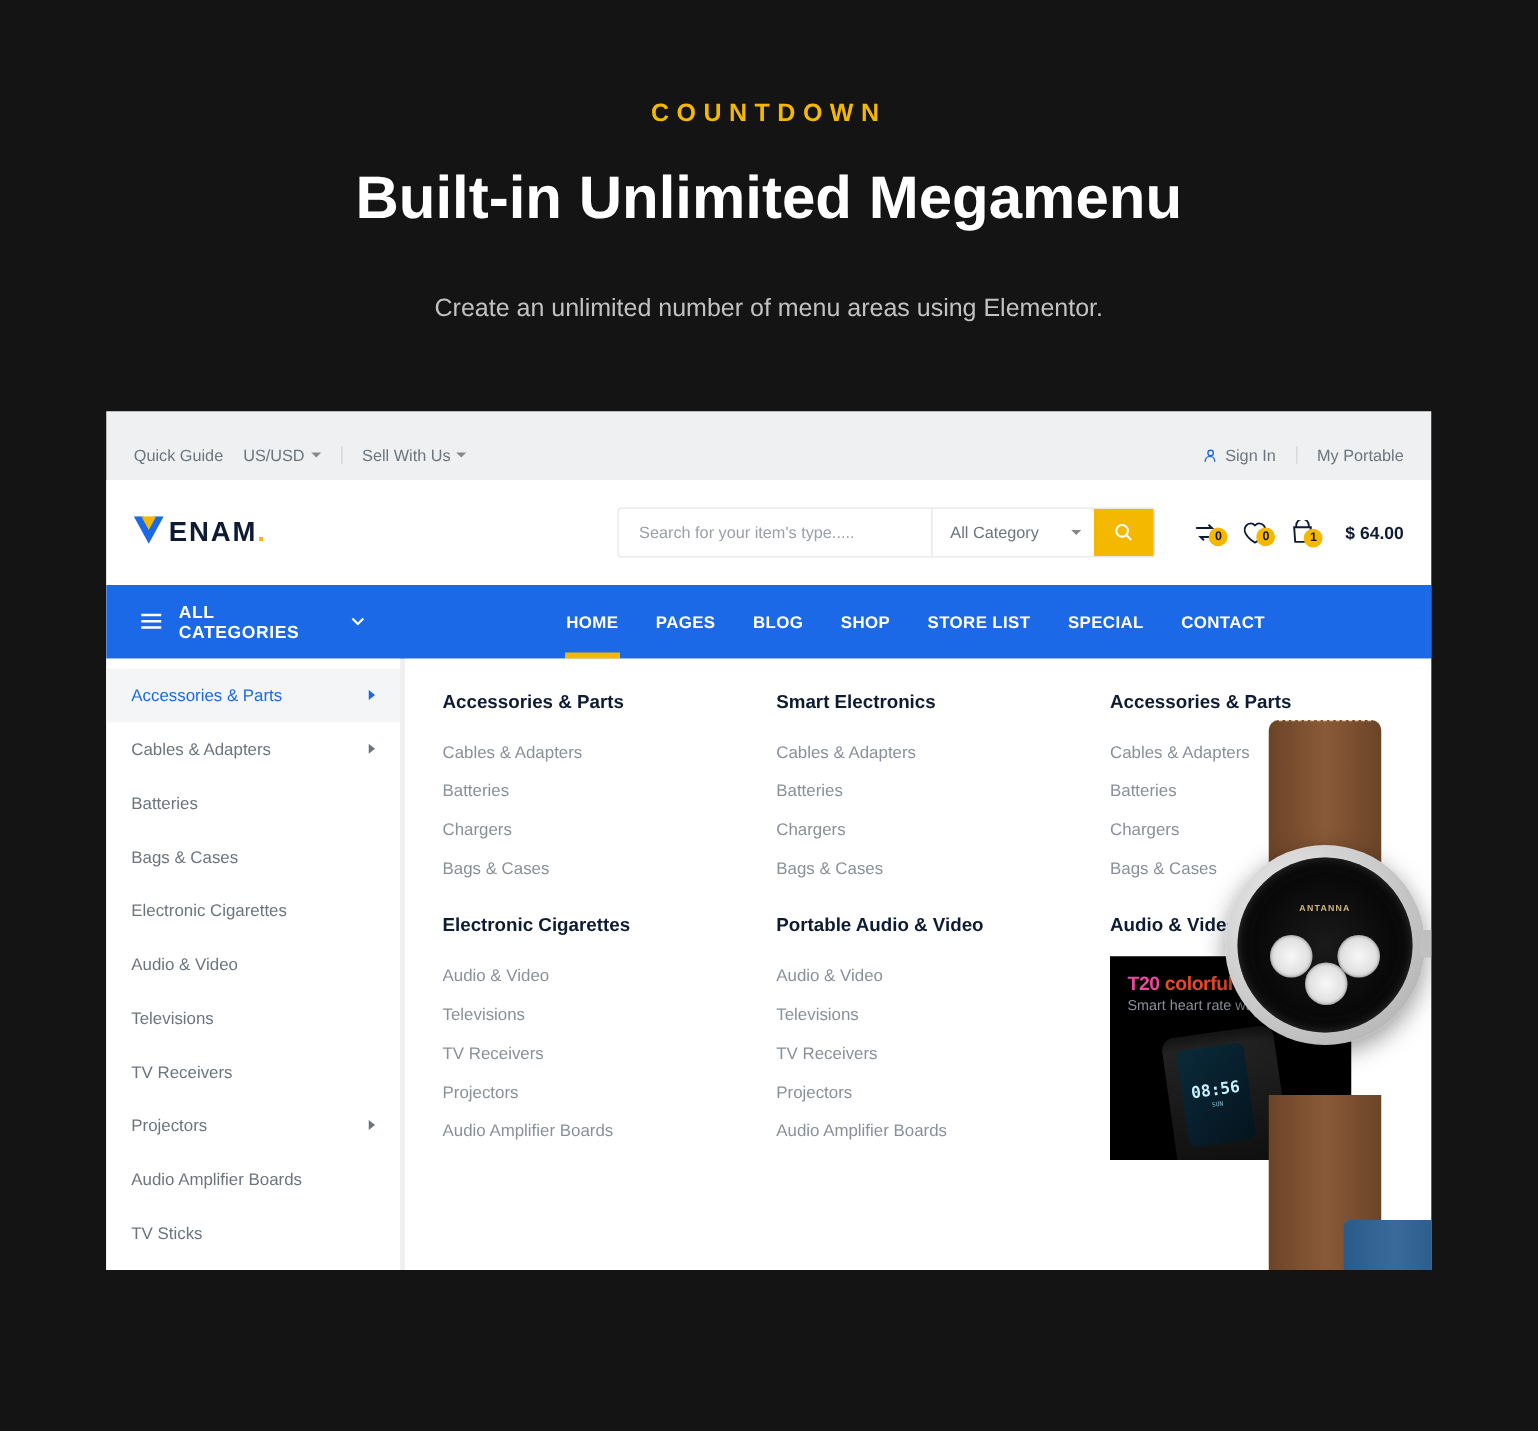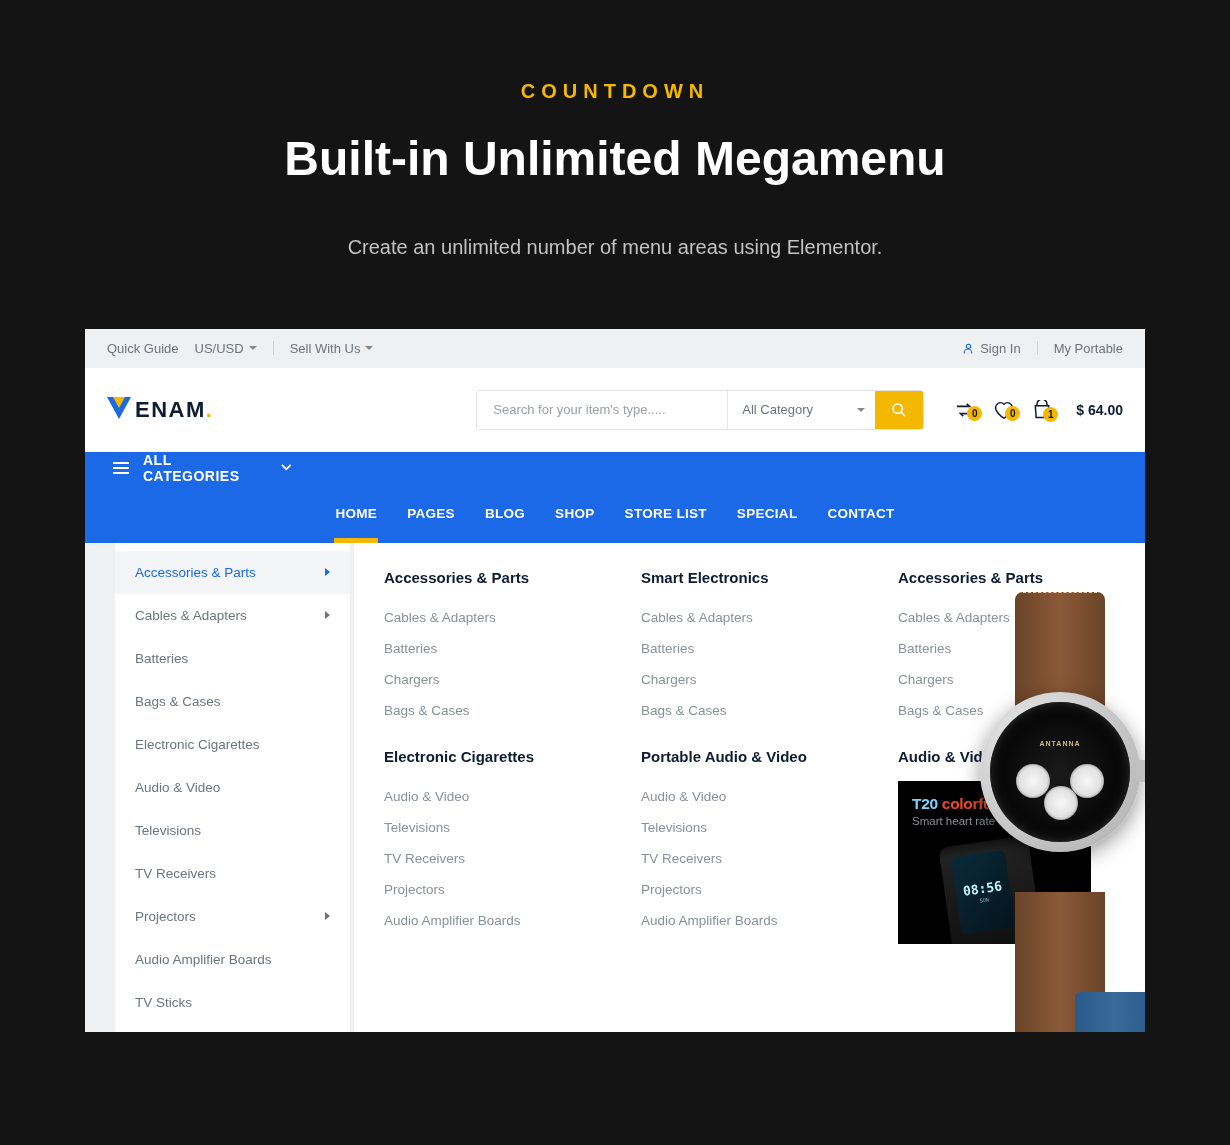--- a/index.html
+++ b/index.html
@@ -3,61 +3,61 @@
 <meta charset="utf-8">
 <style>
 * { margin: 0; padding: 0; box-sizing: border-box; font-family: -apple-system, BlinkMacSystemFont, 'Segoe UI', Arial, sans-serif; }
 body { background: #141414; padding: 80px 40px 40px; }
 .hero { text-align: center; margin-bottom: 70px; }
 .eyebrow { color: #f5b800; font-size: 20px; font-weight: 800; letter-spacing: 6px; margin-bottom: 30px; }
 .hero-title { color: #fff; font-size: 48px; font-weight: 800; margin-bottom: 50px; line-height: 1.1; }
 .hero-sub { color: #c2c2c2; font-size: 20px; }
 .shot { background: #eef0f2; max-width: 1060px; margin: 0 auto; overflow: hidden; position: relative; }
 .topbar { display: flex; align-items: center; justify-content: space-between; padding: 12px 22px; font-size: 13px; color: #6c757d; }
-.tb-left, .tb-right { display: flex; align-items: flex-start; gap: 16px; }
+.tb-left, .tb-right { display: flex; align-items: flex-start; gap: 16px; margin-top: 16px; }
 .tb-link { display: inline-flex; align-items: center; gap: 5px; cursor: pointer; }
 .divider { width: 1px; height: 14px; background: #d0d4d8; }
 .caret { display: inline-block; width: 0; height: 0; border-left: 4px solid transparent; border-right: 4px solid transparent; border-top: 4px solid #888; }
 .midbar { background: #fff; padding: 22px 22px; display: flex; align-items: center; gap: 30px; }
 .logo { display: flex; gap: 4px; }
 .logo-v { width: 24px; height: 22px; position: relative; }
 .logo-v svg { display: block; }
 .logo-text { font-size: 22px; font-weight: 800; color: #0e1b33; letter-spacing: 1.5px; }
 .logo-dot { color: #f5b800; }
 .spacer { flex: 1; }
 .search { display: flex; border: 1px solid #e2e5e8; border-radius: 3px; overflow: hidden; height: 40px; }
 .search input { border: none; padding: 0 16px; font-size: 13px; width: 250px; outline: none; color: #0f766e; }
 .search input::placeholder { color: #9aa0a6; }
-.search .catsel { border: none; border-left: 1px solid #e2e5e8; padding: 0 28px 0 14px; font-size: 13px; color: #6c757d; background: #fff; display: flex; align-items: center; position: relative; width: 148px; }
+.search .catsel { border: none; border-left: 1px solid #e2e5e8; padding: 0 28px 0 14px; font-size: 13px; color: #6c757d; background: #fff; display: flex; align-items: center; position: relative; width: 130px; }
 .search .catsel .caret { position: absolute; right: 10px; top: 17px; }
 .search-btn { background: #f5b800; border: none; width: 48px; display: flex; align-items: center; justify-content: center; cursor: pointer; }
 .icons { display: flex; align-items: center; gap: 18px; }
 .icon-badge { position: relative; display: flex; align-items: center; }
 .badge { position: absolute; bottom: -2px; right: -6px; background: #f5b800; color: #111; font-size: 10px; font-weight: 700; width: 15px; height: 15px; border-radius: 50%; display: flex; align-items: center; justify-content: center; }
 .price { font-size: 14px; font-weight: 700; color: #0e1b33; margin-left: 6px; }
-.navbar { background: #1b69e6; display: flex; align-items: stretch; flex-direction: column; }
+.navbar { background: #1b69e6; display: flex; align-items: stretch; }
 .allcat { display: flex; align-items: center; gap: 14px; padding: 0 28px; color: #fff; font-size: 14px; font-weight: 700; letter-spacing: 0.5px; cursor: pointer; width: 235px; }
 .ham { display: flex; flex-direction: column; gap: 3px; }
 .ham span { display: block; width: 16px; height: 2px; background: #fff; }
 .navlinks { flex: 1; display: flex; justify-content: center; gap: 30px; padding: 0 22px; }
 .navlink { display: flex; align-items: center; color: #fff; font-size: 13.5px; font-weight: 700; padding: 22px 0; cursor: pointer; position: relative; letter-spacing: 0.3px; }
 .navlink.active::after { content: ''; position: absolute; bottom: 0; left: 50%; transform: translateX(-50%); width: 44px; height: 5px; background: #f5b800; }
-.content { display: flex; position: relative; background: #eef0f2; margin-left: 30px; }
+.content { display: flex; position: relative; background: #eef0f2; }
 .sidebar { width: 235px; background: #fff; padding: 8px 0; }
 .sb-item { display: flex; align-items: center; justify-content: space-between; padding: 14px 20px; font-size: 13.5px; color: #6c757d; cursor: pointer; }
 .sb-item.active { background: #f3f5f7; color: #1b69e6; }
 .chev-r { width: 0; height: 0; border-top: 4px solid transparent; border-bottom: 4px solid transparent; border-left: 5px solid currentColor; }
 .mega { flex: 1; background: #fff; margin-left: 4px; padding: 26px 30px; display: flex; gap: 40px; min-height: 440px; position: relative; }
 .col { flex: 1; }
 .col h4 { font-size: 15px; font-weight: 700; color: #0e1b33; margin-bottom: 16px; }
 .col a { display: block; font-size: 13.5px; color: #8a9099; padding: 8px 0; cursor: pointer; }
 .col .sec2 { margin-top: 22px; }
 .promo { width: 193px; height: 163px; background: #000; position: relative; overflow: hidden; margin-top: 6px; }
 .promo-title { position: absolute; top: 14px; left: 14px; font-size: 15.5px; font-weight: 700; letter-spacing: -0.3px; }
-.promo-title .t1 { color: #7dd3fc; }
+.promo-title .t1 { color: #ec4899; }
 .promo-title .t2 { color: #e74a2b; }
 .promo-sub { position: absolute; top: 34px; left: 14px; font-size: 11.5px; color: #8a9099; }
 .promo-band { position: absolute; left: 48px; top: 60px; width: 90px; height: 115px; background: linear-gradient(180deg,#141414 0%, #222 10%, #0e0e0e 100%); border-radius: 10px 10px 0 0; transform: rotate(-8deg); }
 .promo-screen { position: absolute; width: 54px; height: 78px; left: 58px; top: 72px; background: linear-gradient(135deg,#0a2a3a,#05141d); border-radius: 6px; transform: rotate(-8deg); display: flex; flex-direction: column; align-items: center; justify-content: center; gap: 1px; }
 .promo-screen .time { color: #c8f0ff; font-size: 13px; font-weight: 700; font-family: monospace; }
 .promo-screen .sm { color: #7fb8cc; font-size: 5px; font-family: monospace; }
 .watch-area { position: absolute; right: -10px; bottom: 0; width: 200px; height: 440px; overflow: hidden; pointer-events: none; }
 .strap-top { position: absolute; top: 0; left: 60px; width: 90px; height: 120px; background: linear-gradient(90deg,#6b4428,#8a5a38 50%,#6b4428); border-radius: 8px 8px 0 0; }
 .strap-top::before,.strap-top::after { content:''; position:absolute; left:8px; right:8px; border-top:1.5px dashed #e8d4b8; }
 .strap-top::before { top:8px; bottom:8px; border-bottom:1.5px dashed #e8d4b8; border-top:none;}

